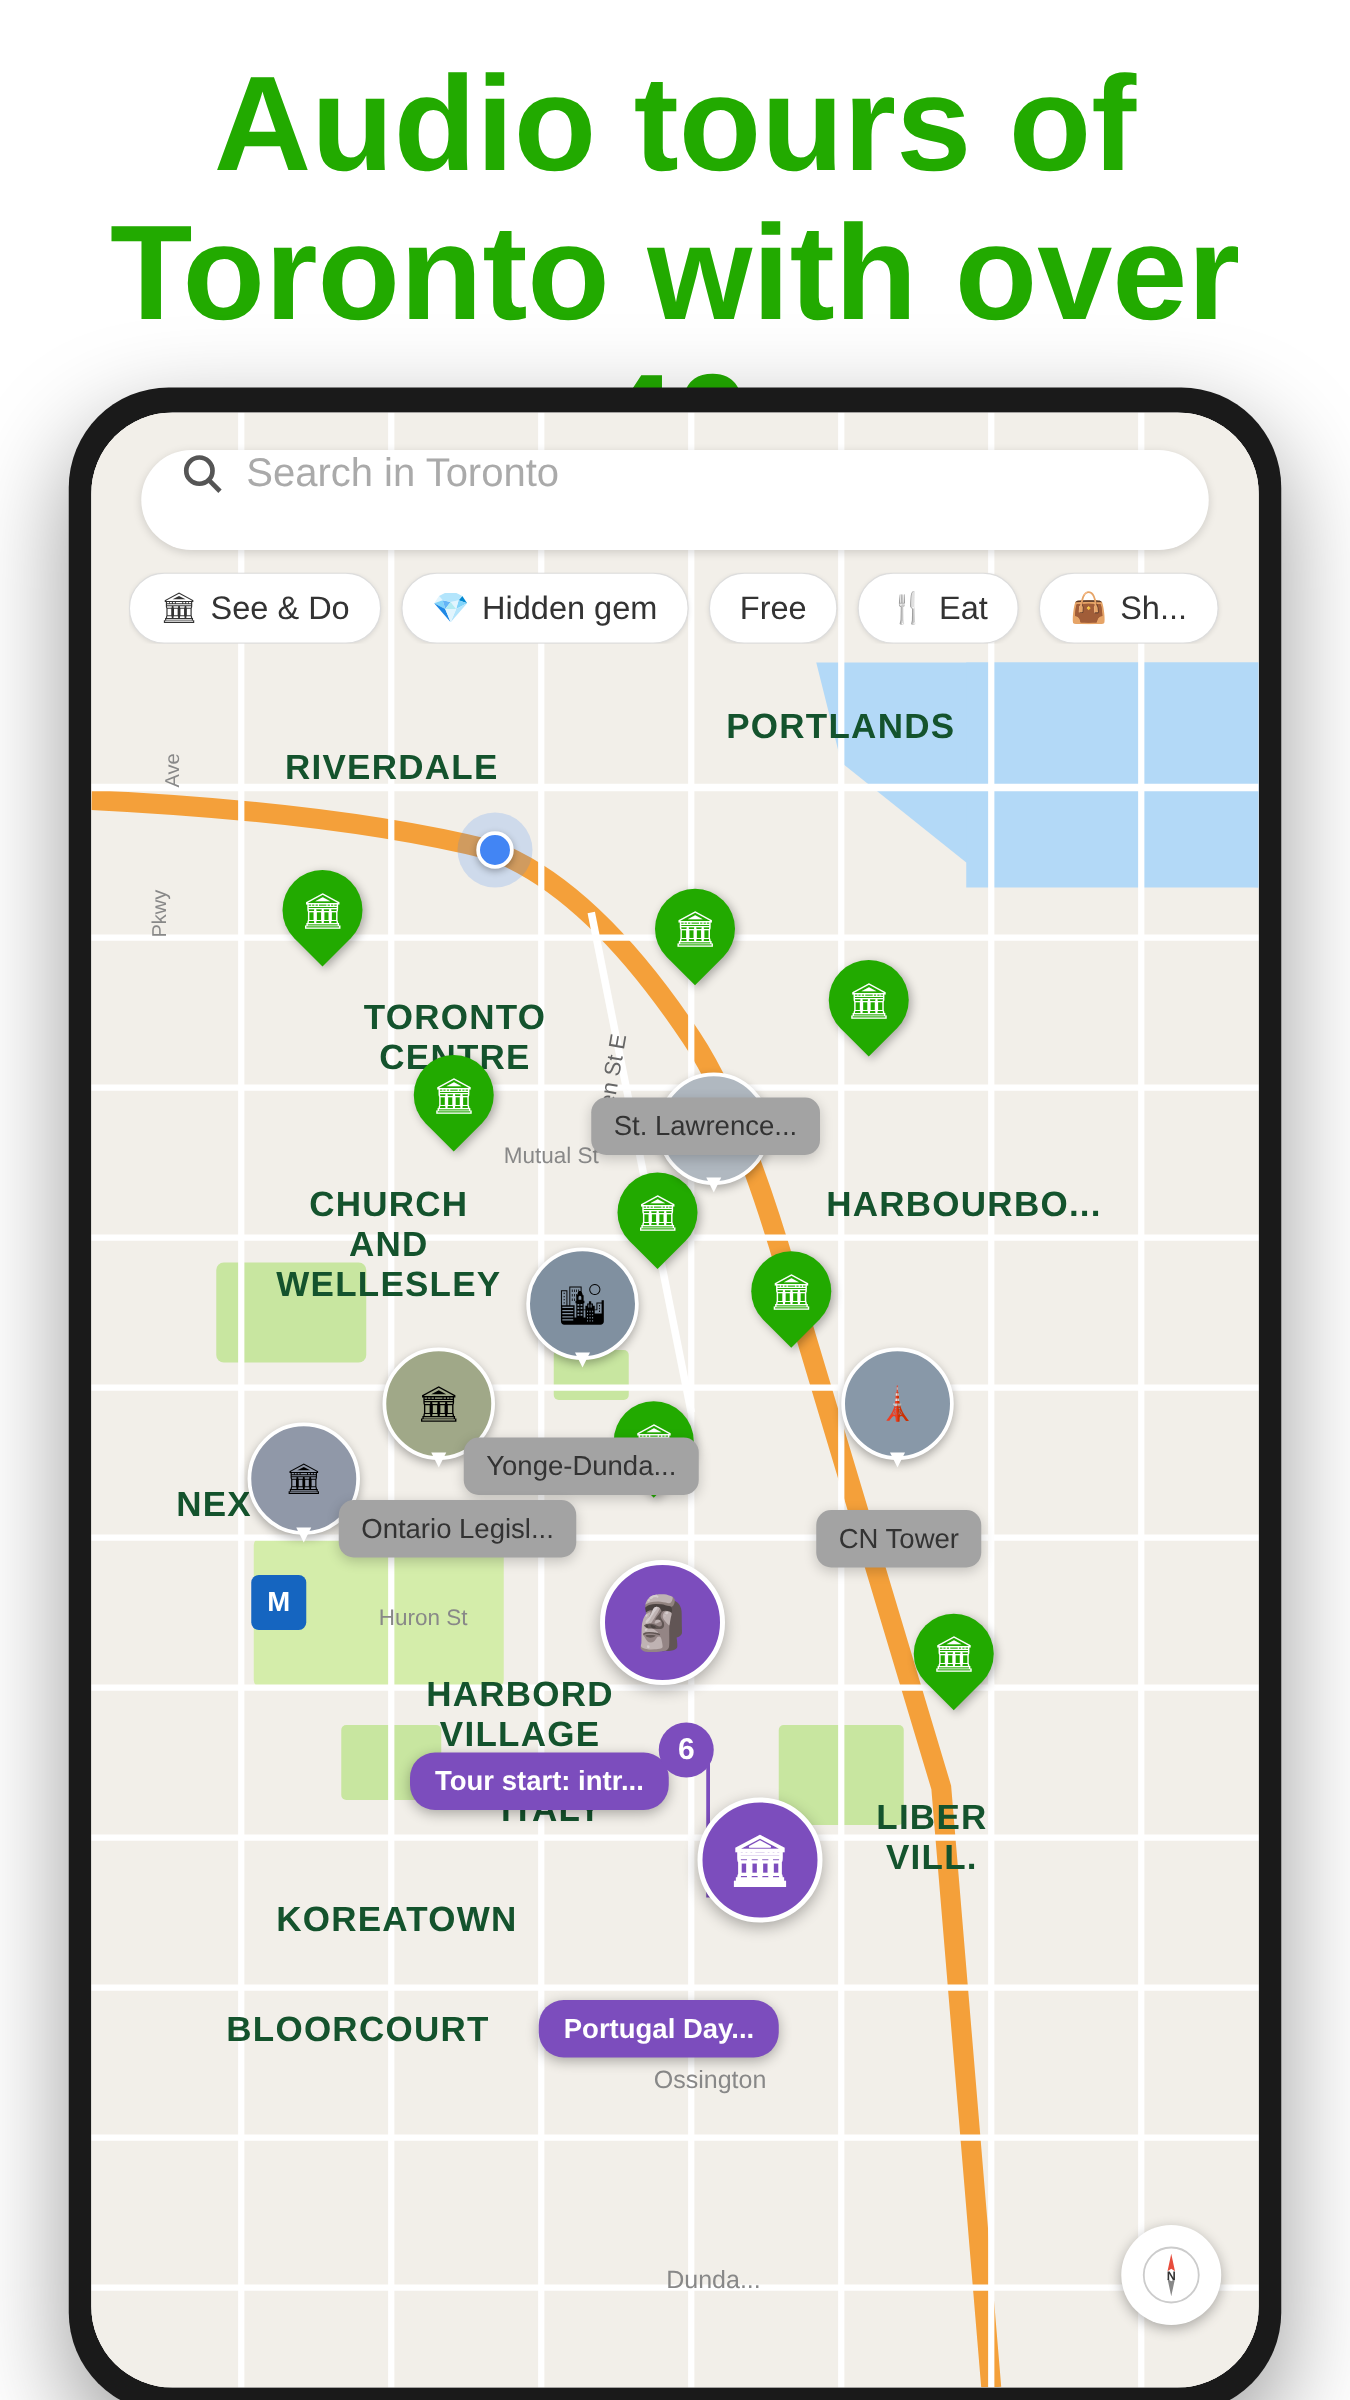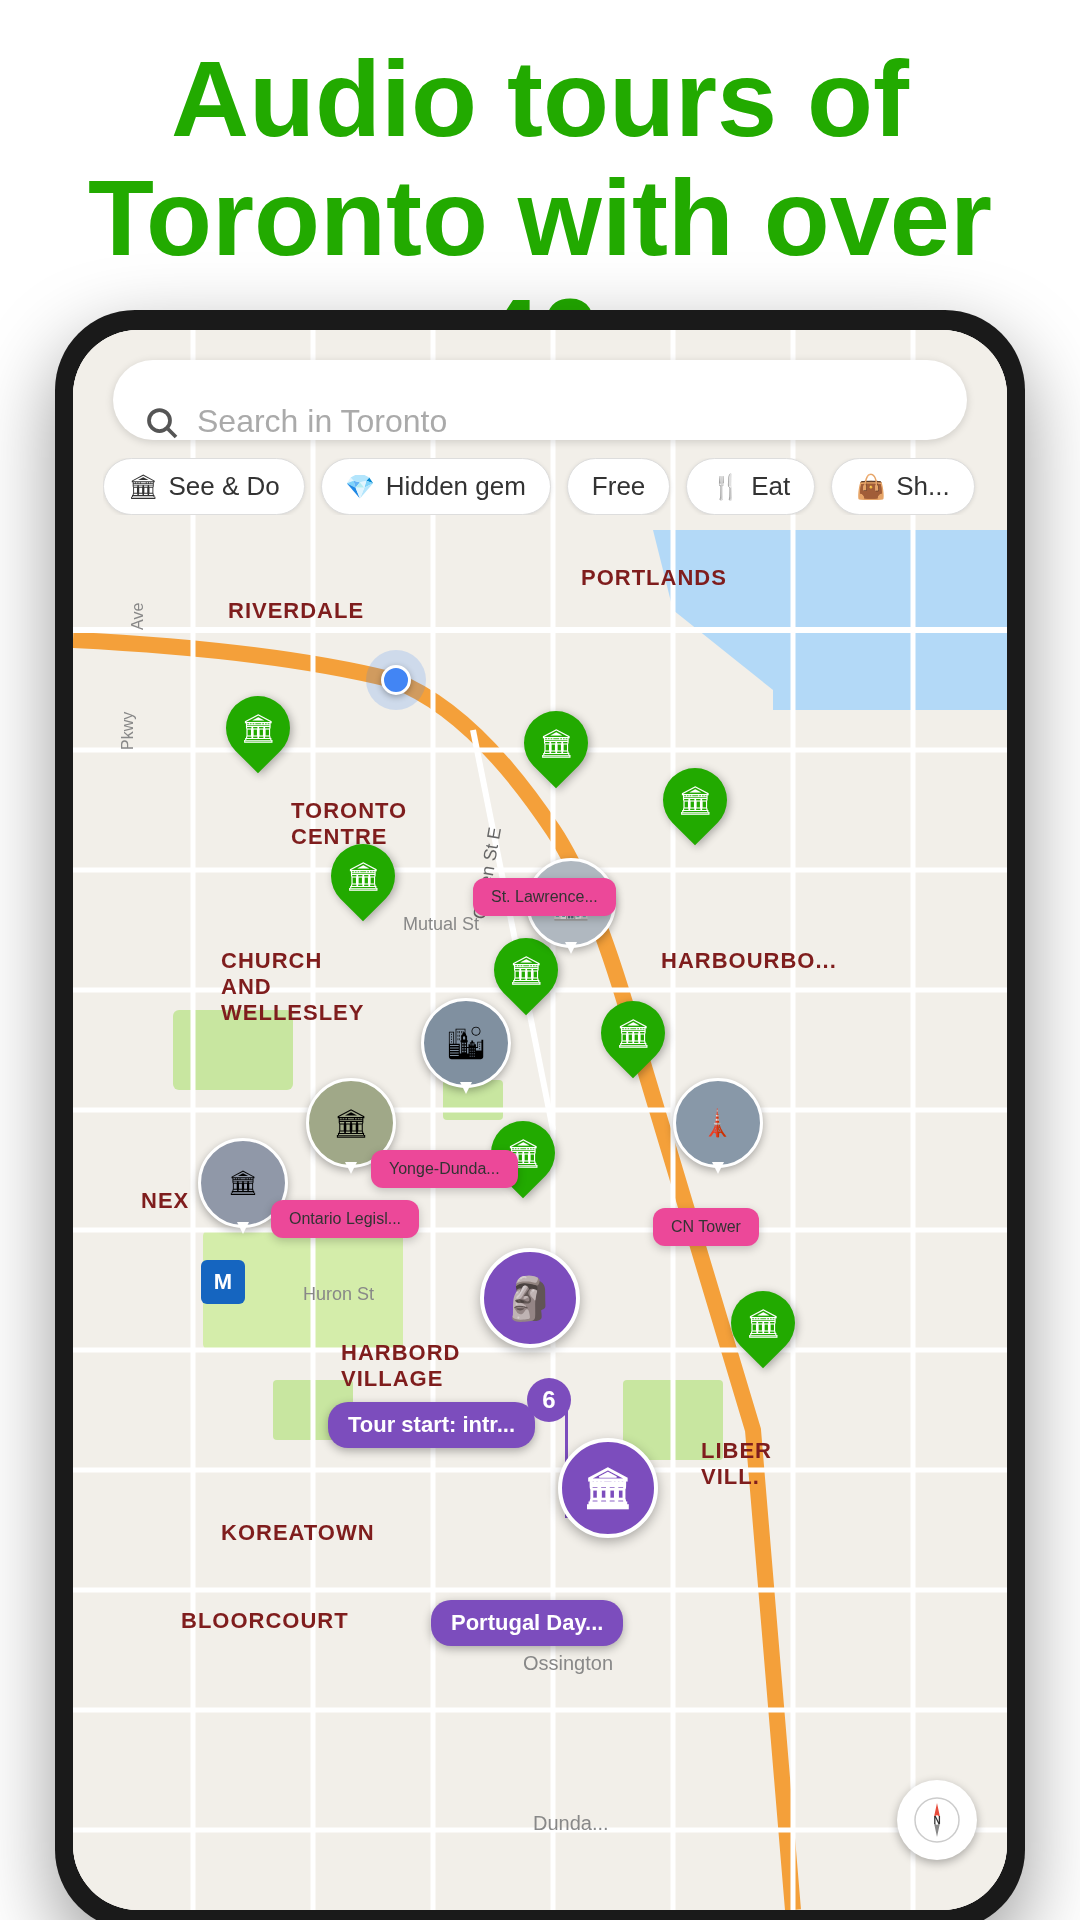--- a/index.html
+++ b/index.html
@@ -53,21 +53,21 @@
     
     .search-bar {
       position: absolute;
       top: 30px;
       left: 40px;
       right: 40px;
       height: 80px;
       background: white;
       border-radius: 50px;
       display: flex;
-      align-items: flex-end;
+      align-items: flex-start;
       padding: 0 30px;
       z-index: 100;
       box-shadow: 0 2px 8px rgba(0,0,0,0.15);
     }
     .search-icon-svg {
       width: 36px;
       height: 36px;
       margin-right: 18px;
       color: #555;
     }
@@ -117,25 +117,26 @@
 
     
     .map-svg {
       width: 100%;
       height: 100%;
     }
 
     
     .map-label {
       position: absolute;
-      font-size: 22px;
-      color: #7f1d1d;
+      font-size: 28px;
+      color: #14532d;
       font-weight: 600;
       letter-spacing: 1px;
       text-transform: uppercase;
+      text-align: center;
     }
 
     
     .map-pin {
       position: absolute;
       display: flex;
       flex-direction: column;
       align-items: center;
       transform: translate(-50%, -100%);
       z-index: 50;
@@ -182,24 +183,24 @@
       bottom: -12px;
       left: 50%;
       transform: translateX(-50%);
       border: 6px solid transparent;
       border-top: 12px solid white;
     }
 
     
     .map-tooltip {
       position: absolute;
-      background: #ec4899;
+      background: #a3a3a3;
       border-radius: 12px;
       padding: 10px 18px;
-      font-size: 16px;
+      font-size: 22px;
       color: #333;
       font-weight: 500;
       box-shadow: 0 3px 10px rgba(0,0,0,0.2);
       white-space: nowrap;
       z-index: 60;
     }
 
     
     .location-dot {
       position: absolute;

